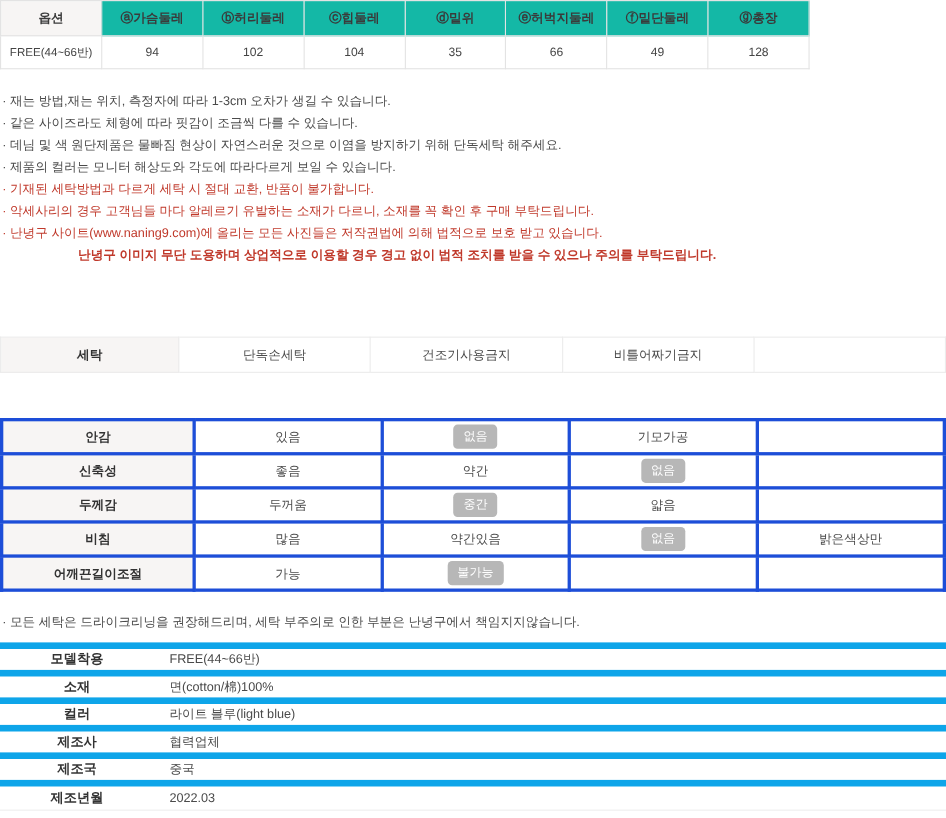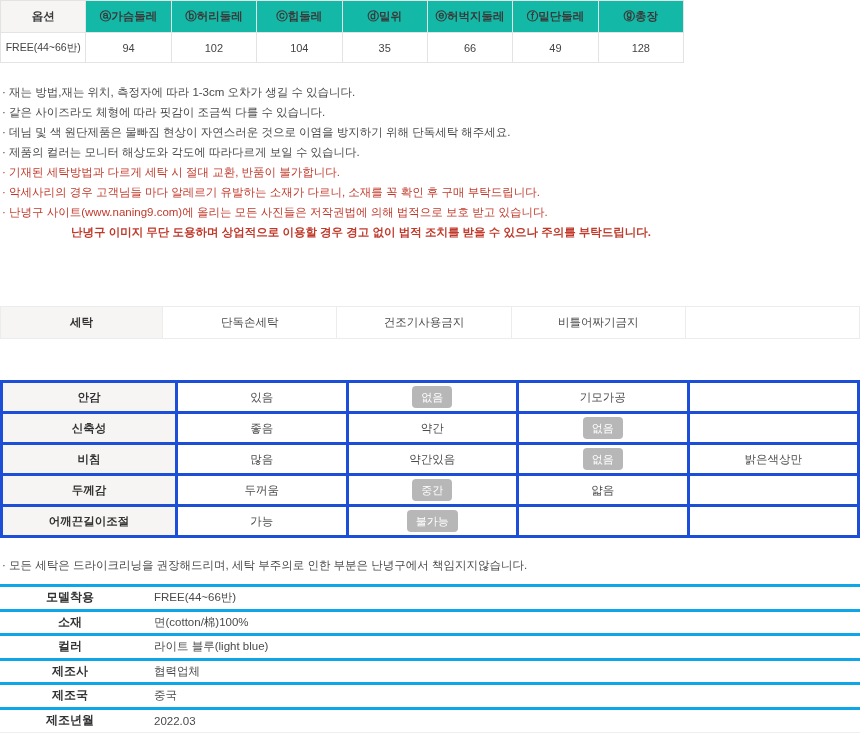--- a/index.html
+++ b/index.html
@@ -8,21 +8,21 @@
     width: 860px; height: 744px;
     background: #ffffff;
     font-family: "Liberation Sans", sans-serif;
     color: #333333;
     -webkit-font-smoothing: antialiased;
   }
   .page { position: relative; width: 860px; height: 744px; overflow: hidden; }
 
   
   table.size-table {
-    width: 684px;
+    width: 736px;
     border-collapse: collapse;
     table-layout: fixed;
     font-size: 11px;
   }
   table.size-table th,
   table.size-table td {
     border: 1px solid #e3e3e3;
     text-align: center;
     vertical-align: middle;
     font-weight: normal;
@@ -129,21 +129,21 @@
   
   table.info-table {
     position: absolute;
     left: 0; top: 584px;
     width: 860px;
     border-collapse: collapse;
     table-layout: fixed;
     font-size: 12px;
   }
   table.info-table td {
-    border-top: 3px solid #0ea5e9;
+    border-top: 6px solid #0ea5e9;
     border-bottom: 1px solid #eeeeee;
     height: 24.5px;
     color: #333333;
     vertical-align: middle;
   }
   table.info-table td.k {
     width: 140px;
     text-align: center;
     font-weight: bold;
     font-size: 12px;
@@ -219,34 +219,34 @@
         <td><span></span></td>
       </tr>
       <tr>
         <td class="head">신축성</td>
         <td><span>좋음</span></td>
         <td><span>약간</span></td>
         <td><span class="pill">없음</span></td>
         <td><span></span></td>
       </tr>
       <tr>
+        <td class="head">두께감</td>
+        <td><span>두꺼움</span></td>
+        <td><span class="pill">중간</span></td>
+        <td><span>얇음</span></td>
+        <td><span></span></td>
+      </tr>
+      <tr>
         <td class="head">비침</td>
         <td><span>많음</span></td>
         <td><span>약간있음</span></td>
         <td><span class="pill">없음</span></td>
         <td><span>밝은색상만</span></td>
       </tr>
       <tr>
-        <td class="head">두께감</td>
-        <td><span>두꺼움</span></td>
-        <td><span class="pill">중간</span></td>
-        <td><span>얇음</span></td>
-        <td><span></span></td>
-      </tr>
-      <tr>
         <td class="head">어깨끈길이조절</td>
         <td><span>가능</span></td>
         <td><span class="pill">불가능</span></td>
         <td><span></span></td>
         <td><span></span></td>
       </tr>
     </tbody>
   </table>
 
   <div class="dry-note">· 모든 세탁은 드라이크리닝을 권장해드리며, 세탁 부주의로 인한 부분은 난녕구에서 책임지지않습니다.</div>

